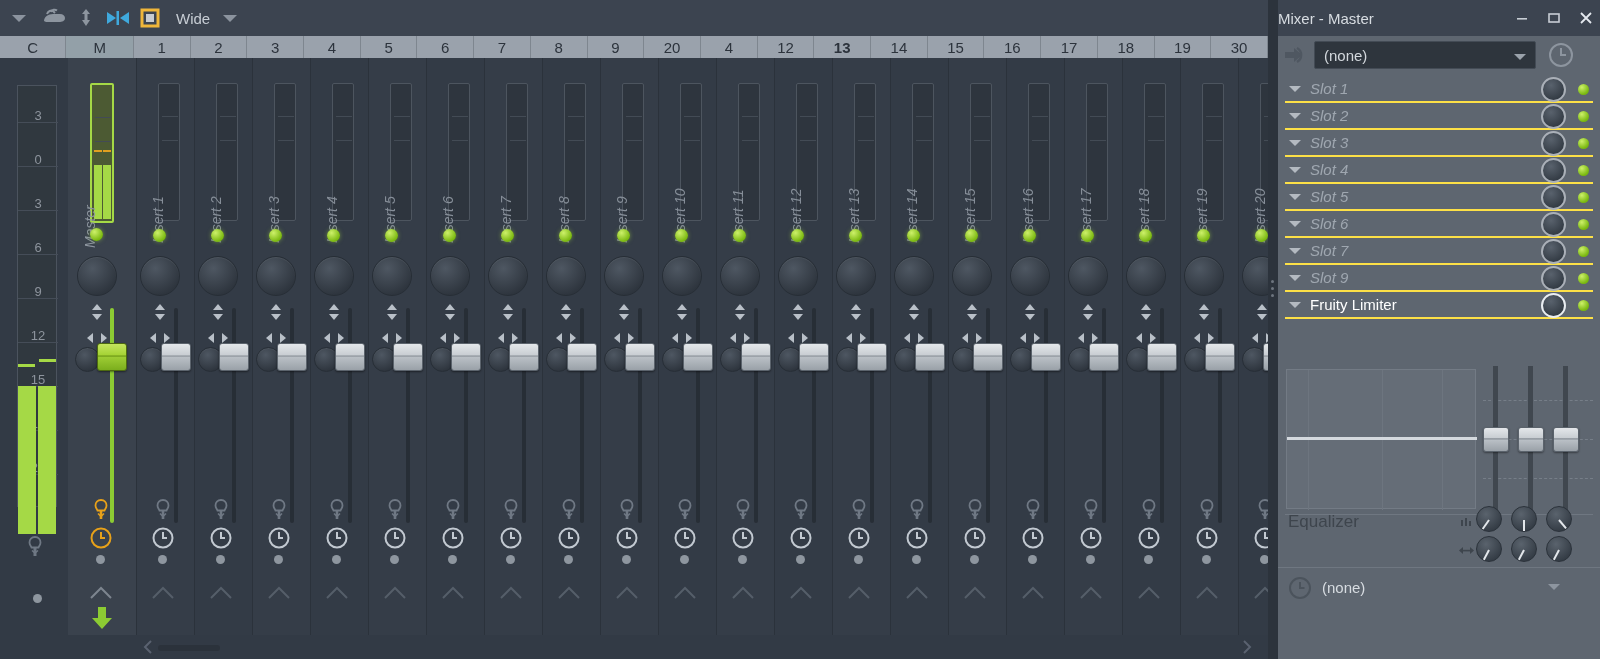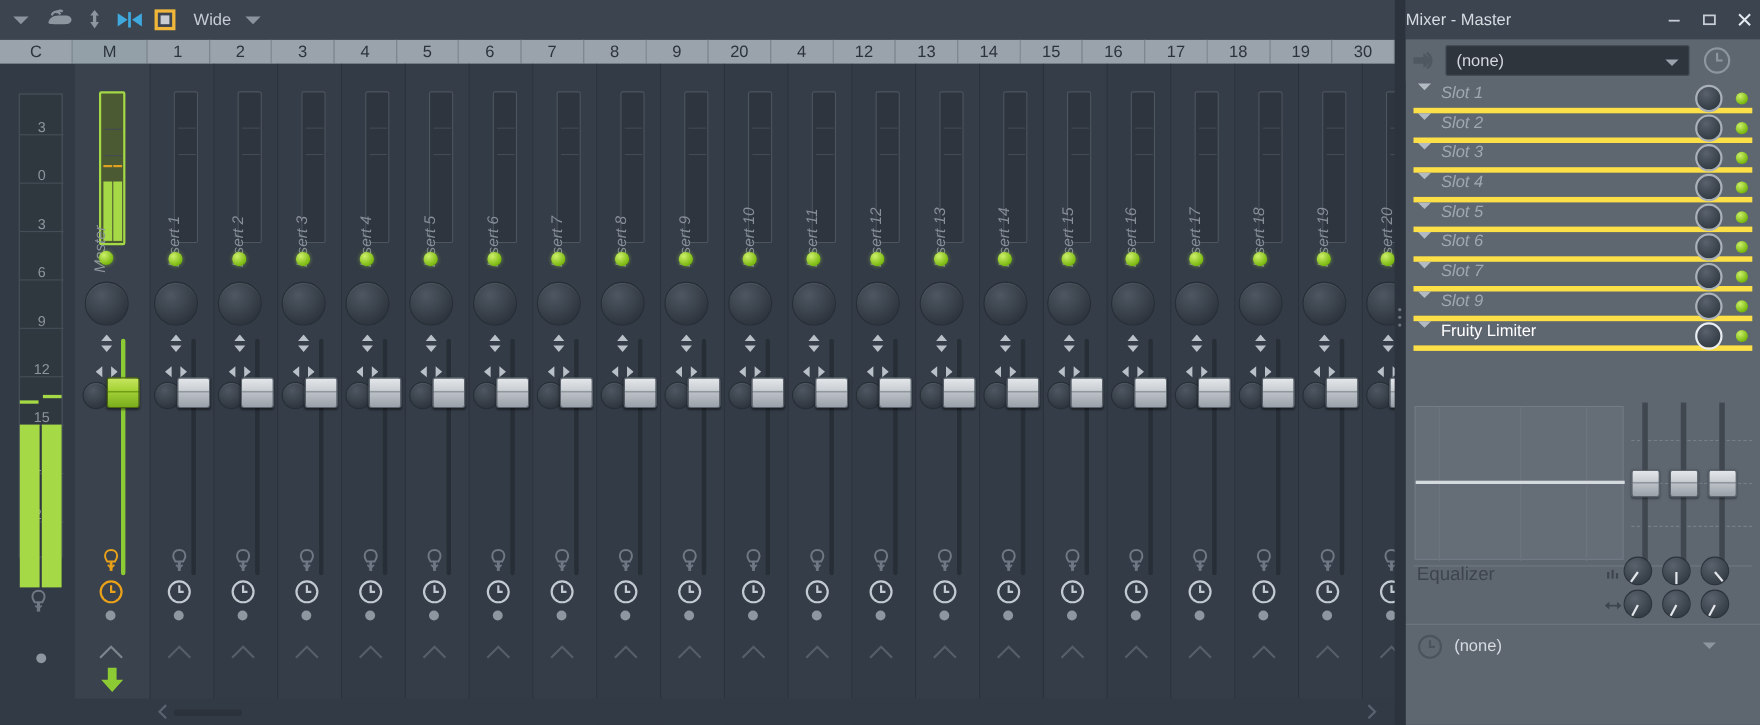--- a/index.html
+++ b/index.html
@@ -195,22 +195,22 @@
     border-radius: 2px; display: flex; align-items: center;
     color: #d3d8dd; font-size: 15px; padding-left: 9px; position: relative;
   }
   .combo .cb-arrow {
     position: absolute; right: 9px; top: 12px;
     width: 0; height: 0; border-left: 6px solid transparent;
     border-right: 6px solid transparent; border-top: 6px solid #9aa2ab;
   }
   .slots { position: absolute; left: 7px; top: 76px; width: 308px; }
   .slot-row {
-    height: 27px; display: flex; 
-    border-bottom: 5px solid #fde047; position: relative;
+    height: 27px; display: flex; align-items: center;
+    border-bottom: 2px solid #fde047; position: relative;
   }
   .slot-tri {
     width: 0; height: 0; border-left: 6px solid transparent;
     border-right: 6px solid transparent; border-top: 6px solid #b4bac1;
     margin-left: 4px; margin-right: 9px;
   }
   .slot-label {
     font-size: 15px; font-style: italic; color: #9fa7b0; flex: 1;
   }
   .slot-row.active .slot-label {
@@ -334,21 +334,21 @@
         <div class="col-head idx" style="width: 58px;">3</div>
         <div class="col-head idx" style="width: 58px;">4</div>
         <div class="col-head idx" style="width: 58px;">5</div>
         <div class="col-head idx" style="width: 58px;">6</div>
         <div class="col-head idx" style="width: 58px;">7</div>
         <div class="col-head idx" style="width: 58px;">8</div>
         <div class="col-head idx" style="width: 58px;">9</div>
         <div class="col-head idx" style="width: 58px;">20</div>
         <div class="col-head idx" style="width: 58px;">4</div>
         <div class="col-head idx" style="width: 58px;">12</div>
-        <div class="col-head idx" style="width: 58px;">13</div>
+        <div class="col-head idx" style="width: 58px; font-weight: bold;">13</div>
         <div class="col-head idx" style="width: 58px;">14</div>
         <div class="col-head idx" style="width: 58px;">15</div>
         <div class="col-head idx" style="width: 58px;">16</div>
         <div class="col-head idx" style="width: 58px;">17</div>
         <div class="col-head idx" style="width: 58px;">18</div>
         <div class="col-head idx" style="width: 58px;">19</div>
         <div class="col-head idx" style="width: 58px;">30</div>
       </div>
 
     <div class="peak-col">

